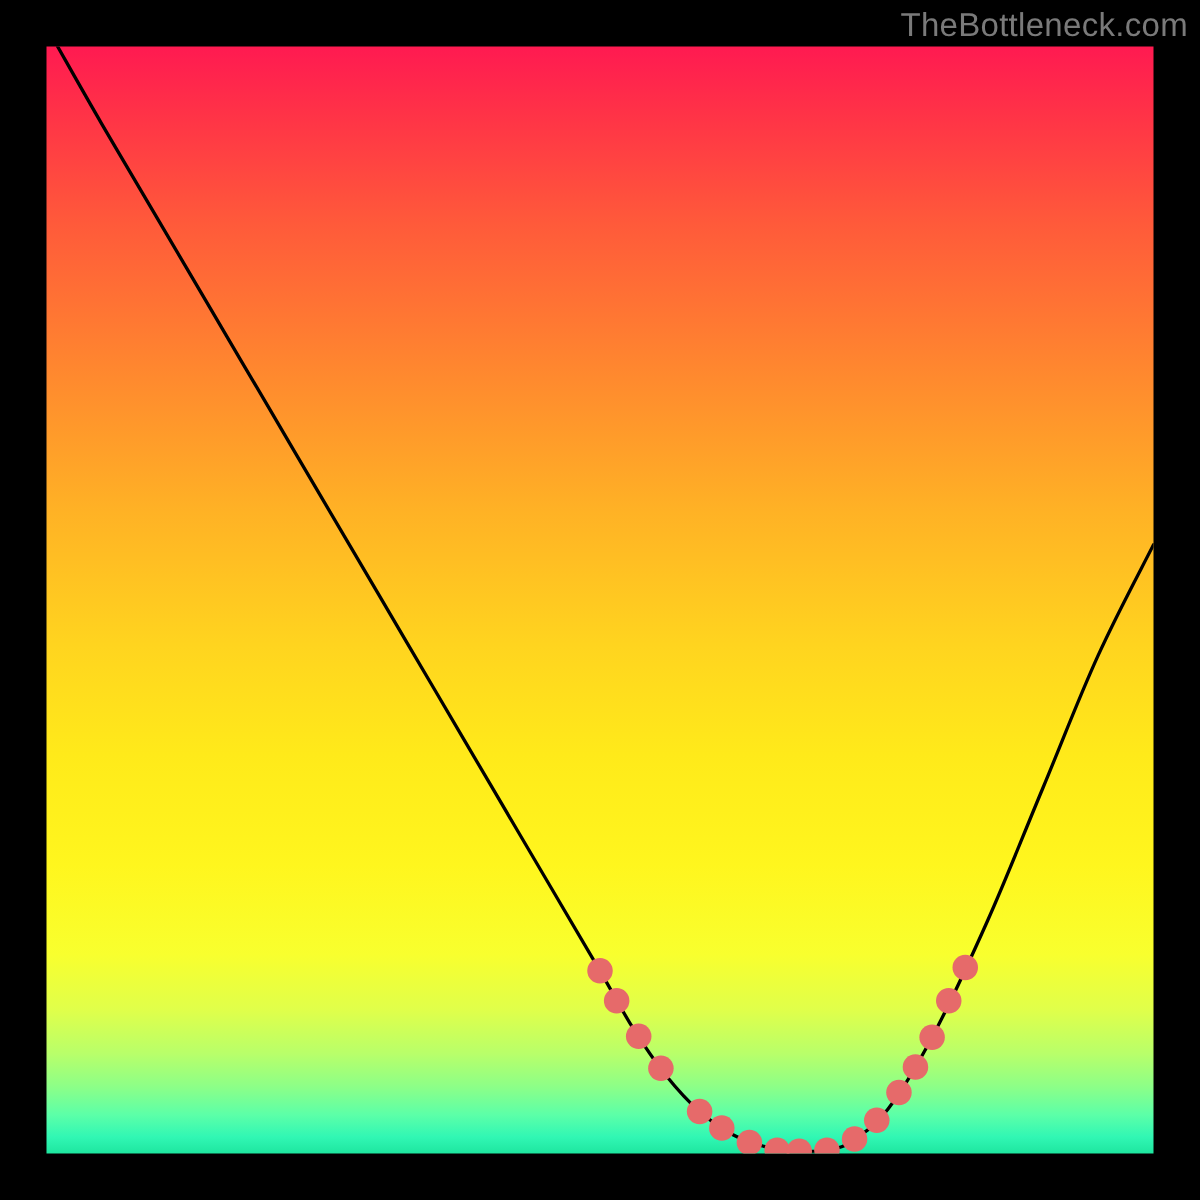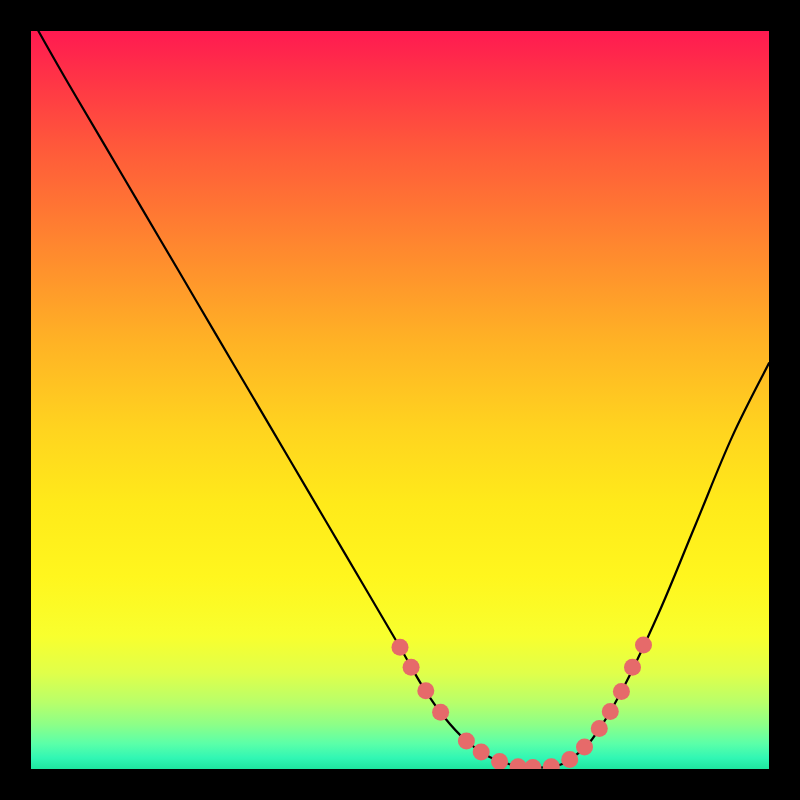--- a/index.html
+++ b/index.html
@@ -76,13 +76,14 @@
           <circle cx="538.7" cy="728.4" r="8.5" fill="#e66a6a"></circle>
           <circle cx="553.5" cy="715.9" r="8.5" fill="#e66a6a"></circle>
           <circle cx="568.3" cy="697.4" r="8.5" fill="#e66a6a"></circle>
           <circle cx="579.3" cy="680.4" r="8.5" fill="#e66a6a"></circle>
           <circle cx="590.4" cy="660.5" r="8.5" fill="#e66a6a"></circle>
           <circle cx="601.5" cy="636.2" r="8.5" fill="#e66a6a"></circle>
           <circle cx="612.5" cy="614.0" r="8.5" fill="#e66a6a"></circle>
         </g>
     </svg>
   </div>
+  <div class="watermark">TheBottleneck.com</div>
 </div>
 
 </body></html>

